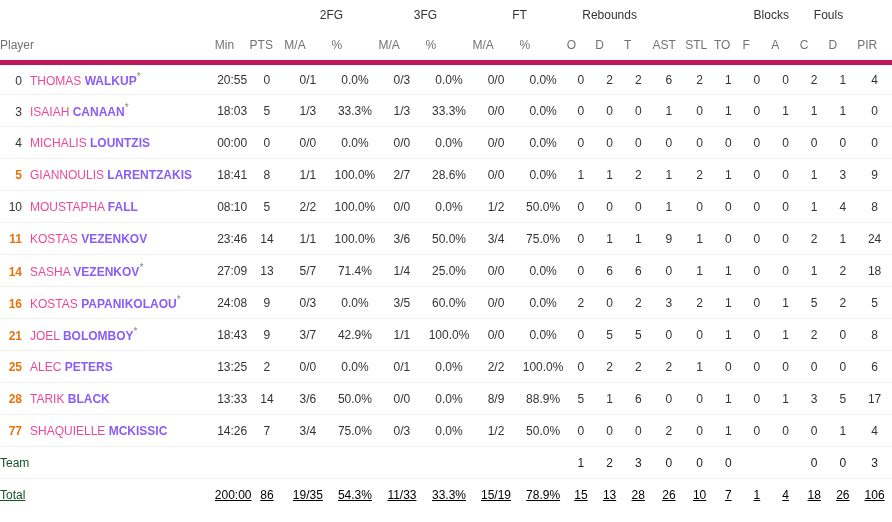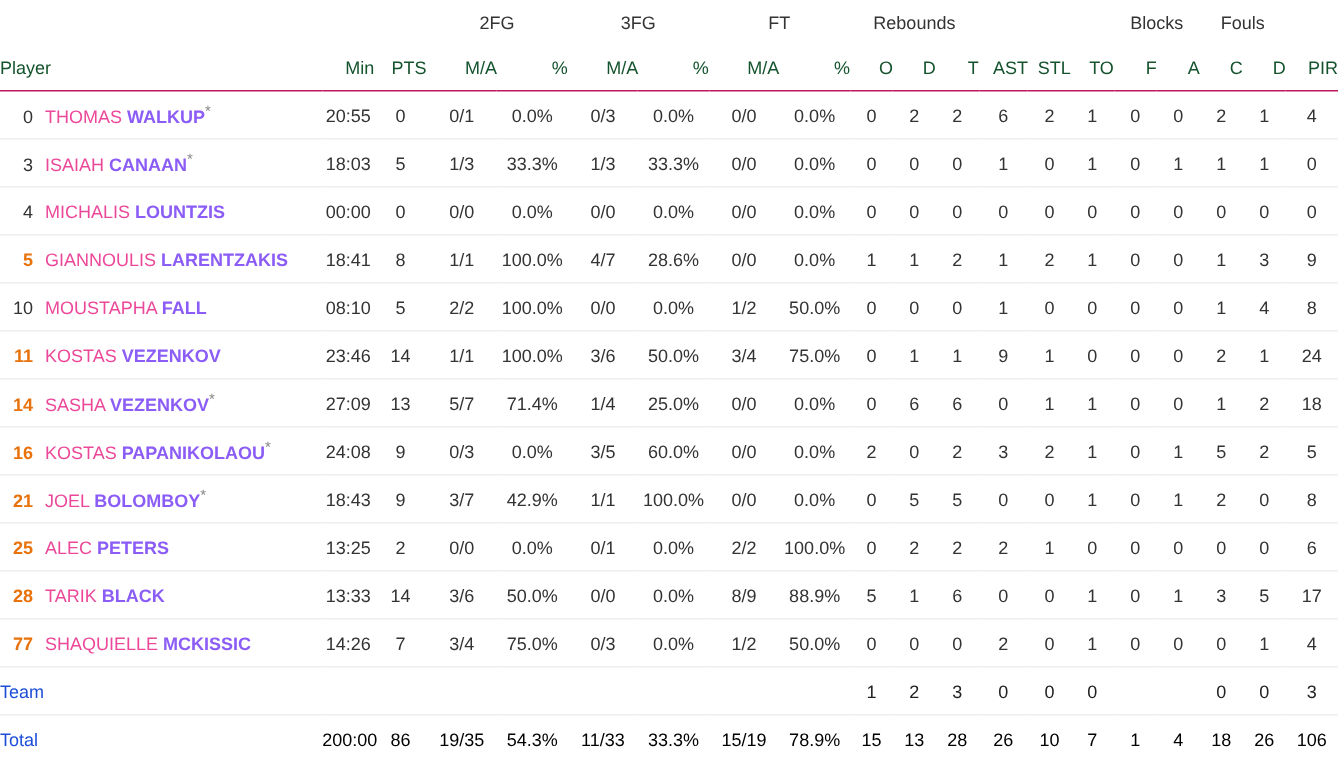--- a/index.html
+++ b/index.html
@@ -32,25 +32,25 @@
     font-size: 12.5px;
     color: #333333;
     text-align: center;
     font-weight: normal;
   }
   
   .colrow th {
     height: 30px;
     vertical-align: middle;
     font-size: 11.5px;
-    color: #14532d;
-    border-bottom: 1px solid #be185d;
+    color: #737373;
+    border-bottom: 5px solid #be185d;
   }
   .colrow th.numh {
-    text-align: right;
+    text-align: left;
     margin-top: 20px;
   }
   .colrow th.playerh {
     text-align: left;
     padding-left: 8px;
   }
   tbody tr {
     height: 32px;
   }
   tbody tr td {
@@ -90,25 +90,25 @@
     color: #888888;
     font-size: 10px;
     vertical-align: super;
   }
   tr.teamrow td, tr.totalrow td {
     font-weight: bold;
   }
   tr.teamrow td.player, tr.totalrow td.player {
     padding-left: 28px;
     font-weight: bold;
-    color: #1d4ed8;
+    color: #14532d;
     margin-left: 45px;
   }
   tr.teamrow td { border-bottom: 1px solid #eeeeee; }
-  tr.totalrow td { border-bottom: none; border-top: 1px solid #dddddd; }
+  tr.totalrow td { border-bottom: none; border-top: 1px solid #dddddd; text-decoration: underline; }
   tr.totalrow td.num { color: #000000; font-weight: bold; }
   tr.teamrow td.num { color: #222222; font-weight: bold; }
 
   
   col.c-player { width: 210px; }
   col.c-min { width: 34px; }
   col.c-pts { width: 34px; }
   col.c-ma { width: 46px; }
   col.c-pct { width: 46px; }
   col.c-reb { width: 28px; }
@@ -246,21 +246,21 @@
         <td class="num">0</td>
         <td class="num">0</td>
         <td class="num">0</td>
       </tr>
       <tr>
         <td class="player"><span class="jersey starter">5</span><span class="pname-first">GIANNOULIS </span><span class="pname-last">LARENTZAKIS</span></td>
         <td class="num">18:41</td>
         <td class="num">8</td>
         <td class="num">1/1</td>
         <td class="num">100.0%</td>
-        <td class="num">4/7</td>
+        <td class="num">2/7</td>
         <td class="num">28.6%</td>
         <td class="num">0/0</td>
         <td class="num">0.0%</td>
         <td class="num">1</td>
         <td class="num">1</td>
         <td class="num">2</td>
         <td class="num">1</td>
         <td class="num">2</td>
         <td class="num">1</td>
         <td class="num">0</td>

